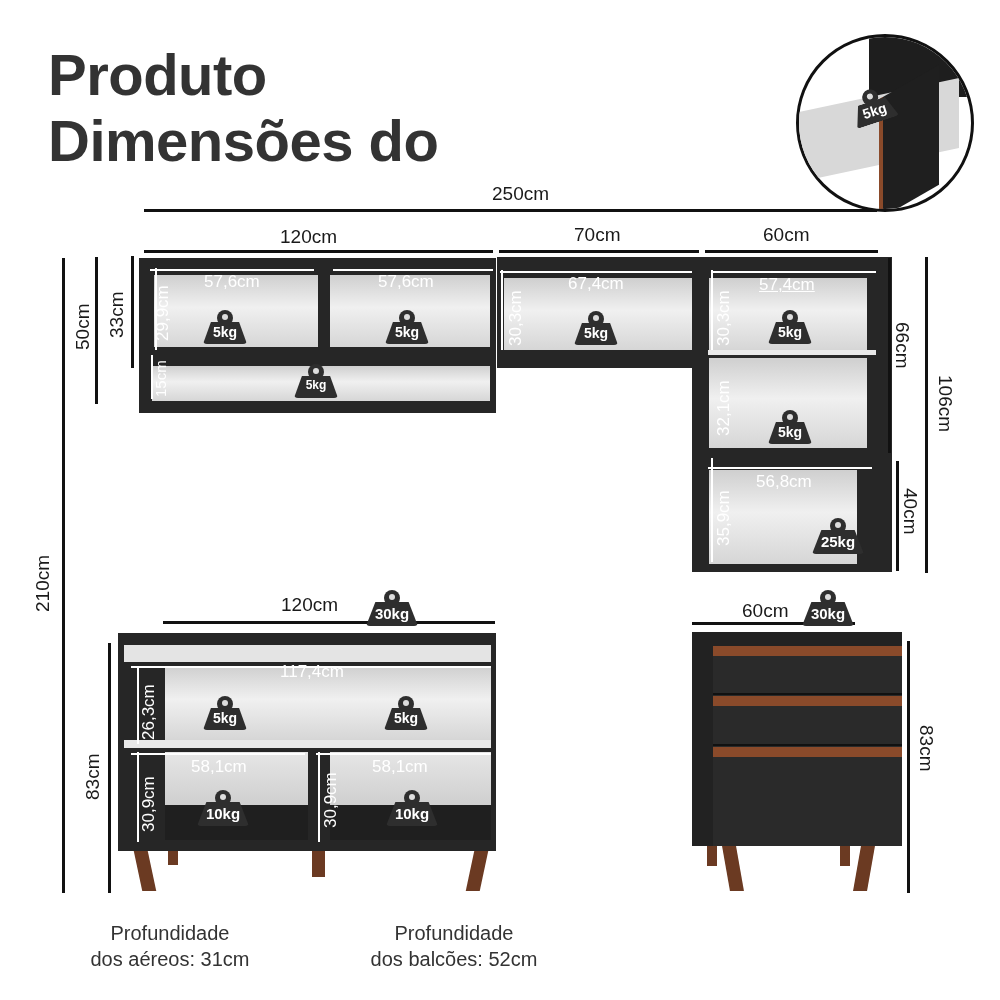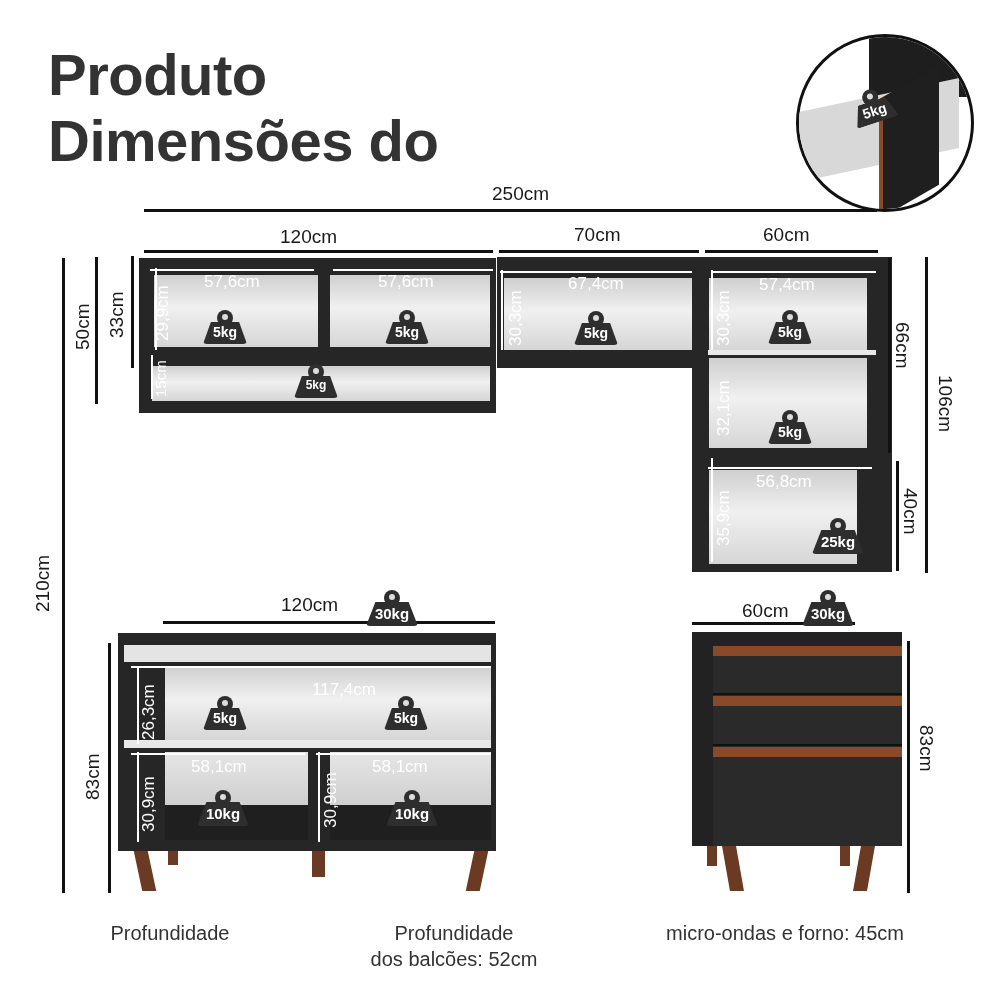--- a/index.html
+++ b/index.html
@@ -109,21 +109,21 @@
 
 <div class="cab" style="left:692px;top:257px;width:200px;height:315px;"></div>
 <div class="niche" style="left:709px;top:278px;width:158px;height:72px;"></div>
 <div class="shelf" style="left:708px;top:350px;width:168px;height:5px;"></div>
 <div class="niche" style="left:709px;top:358px;width:158px;height:90px;"></div>
 <div class="niche" style="left:709px;top:470px;width:148px;height:94px;"></div>
 <div class="wline" style="left:711px;top:271px;width:165px;height:2px;"></div>
 <div class="wline" style="left:711px;top:270px;width:2px;height:80px;"></div>
 <div class="wline" style="left:708px;top:467px;width:164px;height:2px;"></div>
 <div class="wline" style="left:711px;top:458px;width:2px;height:104px;"></div>
-<div class="inner" style="left:759px;top:275px;">57,4cm</div>
+<div class="inner" style="left:759px;top:275px;text-decoration:underline;">57,4cm</div>
 <div class="inner rotL" style="left:714px;top:346px;transform-origin:left top;">30,3cm</div>
 <div class="inner rotL" style="left:714px;top:436px;transform-origin:left top;">32,1cm</div>
 <div class="inner" style="left:756px;top:472px;">56,8cm</div>
 <div class="inner rotL" style="left:714px;top:546px;transform-origin:left top;">35,9cm</div>
 <div class="weight" style="left:768px;top:310px;">
     <div class="ring"></div>
     <div class="body"></div>
     <div class="lbl">5kg</div>
   </div>
 <div class="weight" style="left:768px;top:410px;">
@@ -159,21 +159,21 @@
 <div class="niche" style="left:165px;top:666px;width:326px;height:74px;"></div>
 <div class="shelf" style="left:124px;top:740px;width:367px;height:8px;"></div>
 <div class="niche" style="left:165px;top:752px;width:143px;height:88px;background:linear-gradient(180deg,#e6e6e6 0%,#cfcfcf 60%,#1f1f1f 60%);"></div>
 <div class="niche" style="left:330px;top:752px;width:161px;height:88px;background:linear-gradient(180deg,#e6e6e6 0%,#cfcfcf 60%,#1f1f1f 60%);"></div>
 <div class="wline" style="left:131px;top:666px;width:360px;height:2px;"></div>
 <div class="wline" style="left:137px;top:666px;width:2px;height:78px;"></div>
 <div class="wline" style="left:131px;top:753px;width:174px;height:2px;"></div>
 <div class="wline" style="left:137px;top:752px;width:2px;height:90px;"></div>
 <div class="wline" style="left:316px;top:753px;width:175px;height:2px;"></div>
 <div class="wline" style="left:318px;top:752px;width:2px;height:90px;"></div>
-<div class="inner" style="left:280px;top:680px;margin-left:32px;">117,4cm</div>
+<div class="inner" style="left:280px;top:662px;">117,4cm</div>
 <div class="inner rotL" style="left:139px;top:740px;transform-origin:left top;">26,3cm</div>
 <div class="inner" style="left:191px;top:757px;">58,1cm</div>
 <div class="inner rotL" style="left:139px;top:832px;transform-origin:left top;">30,9cm</div>
 <div class="inner" style="left:372px;top:757px;">58,1cm</div>
 <div class="inner rotL" style="left:321px;top:828px;transform-origin:left top;">30,9cm</div>
 <div class="weight" style="left:203px;top:696px;">
     <div class="ring"></div>
     <div class="body"></div>
     <div class="lbl">5kg</div>
   </div>
@@ -213,20 +213,20 @@
 <div class="stripe" style="left:713px;top:747px;width:189px;height:10px;"></div>
 <div class="abs" style="left:713px;top:693px;width:189px;height:2px;background:#111;"></div>
 <div class="abs" style="left:713px;top:744px;width:189px;height:2px;background:#111;"></div>
 <div class="leg" style="left:707px;top:846px;width:10px;height:20px;"></div>
 <div class="leg" style="left:726px;top:846px;width:14px;height:45px;transform:skewX(10deg);"></div>
 <div class="leg" style="left:840px;top:846px;width:10px;height:20px;"></div>
 <div class="leg" style="left:857px;top:846px;width:14px;height:45px;transform:skewX(-10deg);"></div>
 
 <div class="caption" style="left:60px;top:920px;width:220px;">
   <div>Profundidade</div>
+  <div>dos aéreos: 31cm</div>
 </div>
 <div class="caption" style="left:344px;top:920px;width:220px;">
   <div>Profundidade</div>
   <div>dos balcões: 52cm</div>
 </div>
 <div class="caption" style="left:630px;top:920px;width:310px;">
-  <div>micro-ondas e forno: 45cm</div>
 </div>
 
 </body></html>

